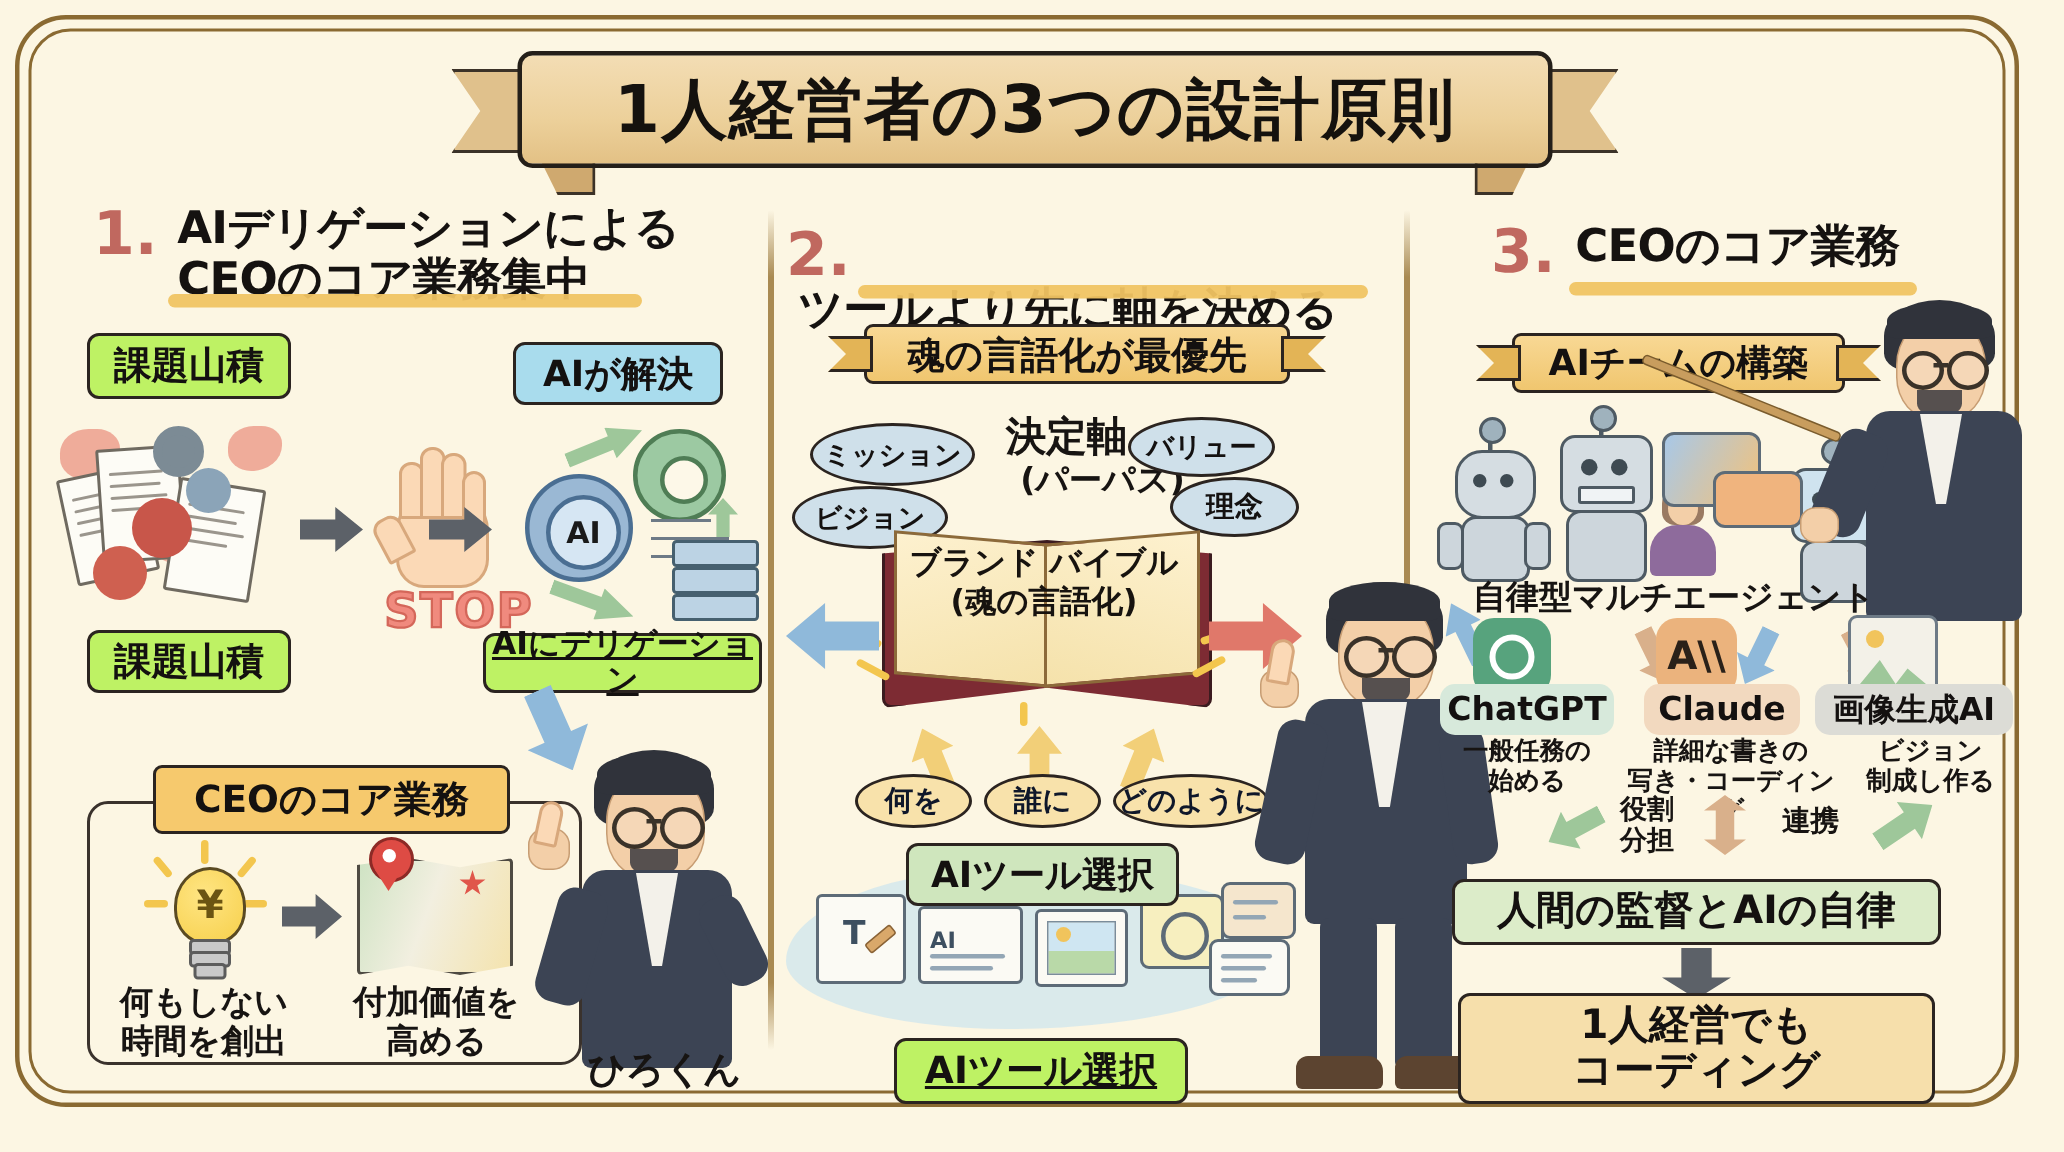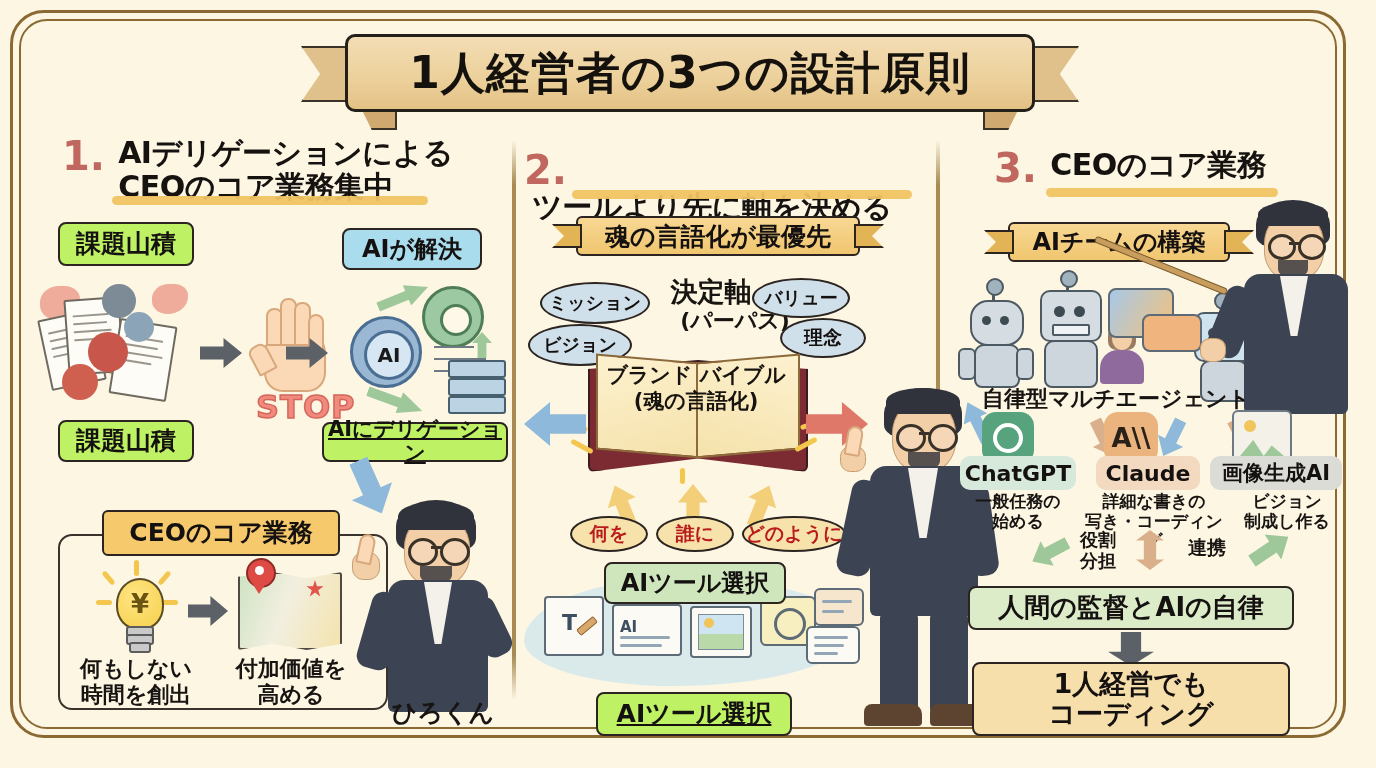--- a/index.html
+++ b/index.html
@@ -128,21 +128,21 @@
   
   .cloud-bubble {
     position: absolute; display: flex; align-items: center; justify-content: center;
     background: #cfe0ea; border: 2.5px solid #2b2420; border-radius: 50%;
     font-weight: 900; color: #141110; box-sizing: border-box; text-align: center;
   }
   
   .ellipse-y {
     position: absolute; display: flex; align-items: center; justify-content: center;
     background: #f8e2ab; border: 2.5px solid #2b2420; border-radius: 50%;
-    font-weight: 900; color: #b91c1c; box-sizing: border-box; text-align: left;
+    font-weight: 900; color: #0f172a; box-sizing: border-box; text-align: left;
   }
 
   .plain-label {
     position: absolute; font-weight: 900; color: #171412; text-align: center;
     line-height: 1.16;
   }
 
   
   .ill { position: absolute; }
   .doc {

